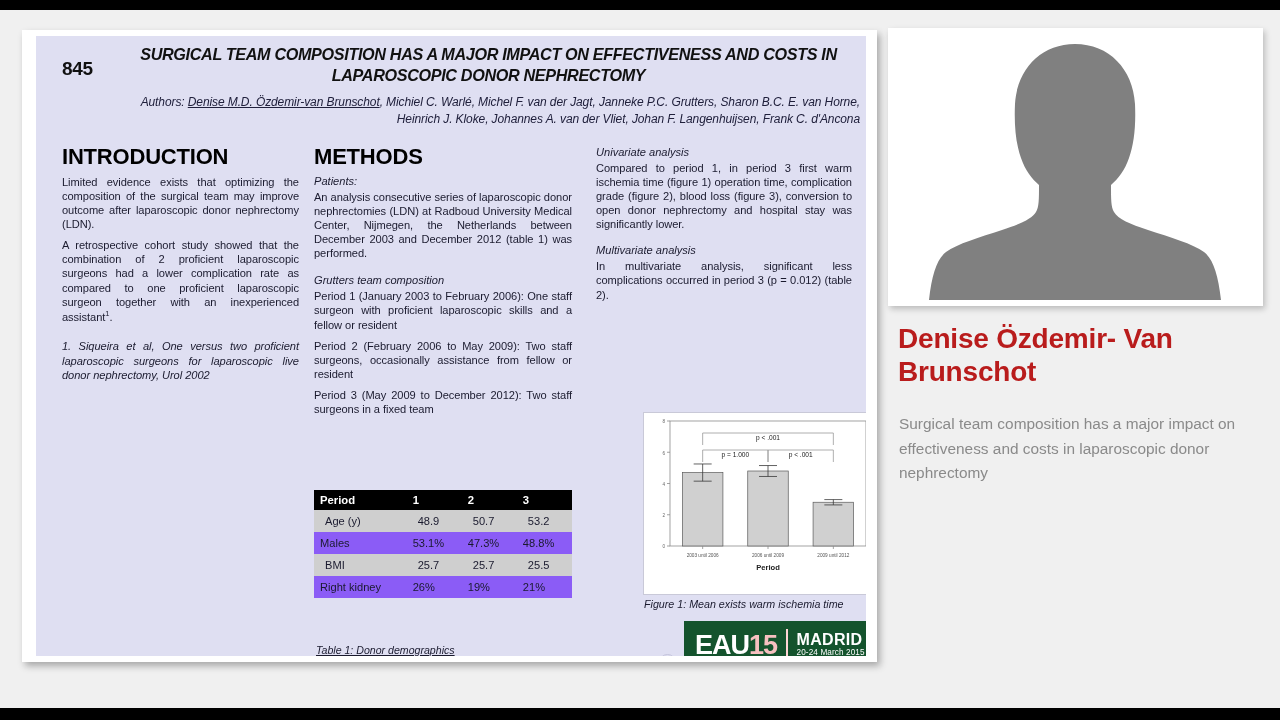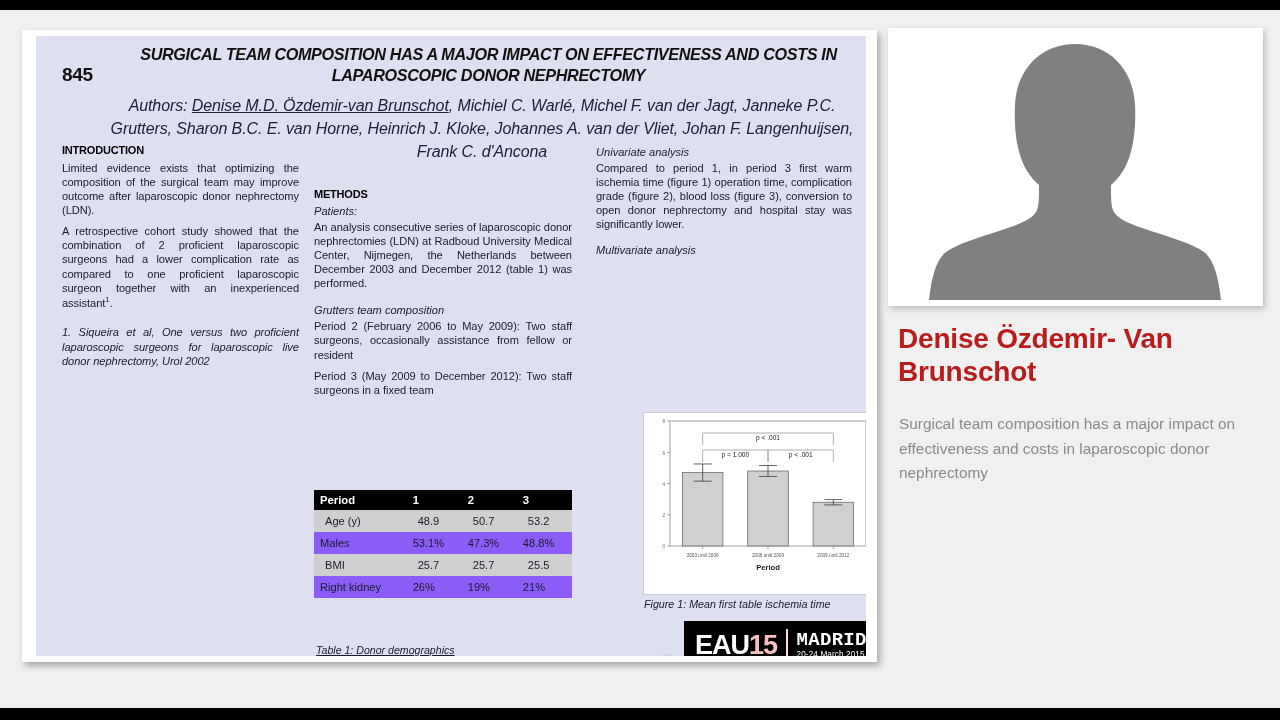--- a/index.html
+++ b/index.html
@@ -36,54 +36,53 @@
     left: 14px; top: 6px;
     width: 830px; height: 620px;
     background: #dfdff2;
     overflow: hidden;
   }
 
   #poster-number {
     position: absolute; left: 26px; top: 22px;
     font-size: 19px; font-weight: bold; color: #111;
     letter-spacing: -0.3px;
-    margin-top: 6px;
   }
   #poster-title {
     position: absolute; left: 80px; top: 8px; width: 745px;
     text-align: center;
     font-size: 16.2px; font-weight: bold; font-style: italic;
     color: #111; line-height: 1.28;
     letter-spacing: -0.35px;
   }
   #poster-authors {
     position: absolute; left: 68px; top: 58px; width: 756px;
-    text-align: center;
-    font-size: 16px; font-style: italic;
+    text-align: right;
+    font-size: 12px; font-style: italic;
     color: #20203c; line-height: 1.45;
     letter-spacing: -0.1px;
   }
   #poster-authors .u { text-decoration: underline; }
 
   .col { position: absolute; top: 108px; }
   .col h2 {
-    font-size: 11px; font-weight: bold; color: #000;
+    font-size: 22px; font-weight: bold; color: #000;
     margin-bottom: 5px; letter-spacing: -0.2px;
   }
   .body-p {
     font-size: 11.1px; color: #1a1a2e; line-height: 1.27;
     text-align: justify; margin-bottom: 7px;
     letter-spacing: -0.05px;
   }
   .ital { font-style: italic; }
   .sub-h { font-size: 11.1px; font-style: italic; color: #1a1a2e;
            margin-bottom: 3px; margin-top: 2px; }
 
   #col-intro { left: 26px; width: 237px; }
-  #col-methods { left: 278px; width: 258px; margin-top: 44px; }
+  #col-methods { left: 278px; width: 258px; }
   #col-results { left: 560px; width: 256px; }
 
   sup { font-size: 7.5px; vertical-align: super; }
 
   
   #demo-table {
     position: absolute; left: 278px; top: 454px;
     width: 258px;
     border-collapse: collapse;
     font-size: 11.1px; color: #1a1a2e;
@@ -106,34 +105,34 @@
     width: 233px; height: 183px;
     background: #ffffff; border: 1px solid #c9c9d8;
   }
   #fig-caption {
     position: absolute; left: 608px; top: 562px; width: 240px;
     font-size: 10.7px; font-style: italic; color: #1a1a2e; line-height: 1.25;
   }
   #eau-logo {
     position: absolute; left: 648px; top: 585px;
     width: 213px; height: 48px;
-    background: #000000;
+    background: #14532d;
     display: flex; align-items: center;
   }
   #eau-logo .eau-main {
     color: #fff; font-weight: bold; font-size: 27px;
     letter-spacing: -1px; padding-left: 11px;
     font-family: "Liberation Sans", sans-serif;
   }
   #eau-logo .eau-15 { color: #f7c0c0; }
   #eau-logo .eau-div {
     width: 1.5px; height: 33px; background: #ffd4d4; margin: 0 9px;
   }
   #eau-logo .eau-right { color: #fff; line-height: 1.05; }
-  #eau-logo .eau-city { font-size: 19px; font-weight: bold; letter-spacing: 0.3px; font-family: Liberation Mono, monospace;}
+  #eau-logo .eau-city { font-size: 16px; font-weight: bold; letter-spacing: 0.3px;}
   #eau-logo .eau-date { font-size: 8.2px; letter-spacing: 0.1px; }
 
   #poster-watermark {
     position: absolute; left: 623px; top: 618px;
     width: 17px; height: 17px; border-radius: 50%;
     border: 1.4px solid #c3c3da; color: #c3c3da;
     font-size: 9px; text-align: center; line-height: 15px;
   }
 
   
@@ -178,28 +177,30 @@
         <p class="body-p">Limited evidence exists that optimizing the composition of the surgical team may improve outcome after laparoscopic donor nephrectomy (LDN).</p>
         <p class="body-p"><span>A retrospective cohort study showed that the combination of 2 proficient laparoscopic surgeons had a lower complication rate as compared to one proficient laparoscopic surgeon together with an inexperienced assistant</span><sup>1</sup><span>.</span></p>
         <p class="body-p ital" style="margin-top:16px">1. Siqueira  et al, One versus two proficient laparoscopic surgeons for laparoscopic live donor nephrectomy, Urol 2002</p>
       </div>
 
       <div class="col" id="col-methods">
         <h2>METHODS</h2>
         <div class="sub-h">Patients:</div>
         <p class="body-p">An analysis consecutive series of laparoscopic donor nephrectomies (LDN) at Radboud University Medical Center, Nijmegen, the Netherlands between December 2003 and December 2012 (table 1) was performed.</p>
         <div class="sub-h" style="margin-top:14px">Grutters team composition</div>
+        <p class="body-p">Period 1 (January 2003 to February 2006): One staff surgeon with proficient laparoscopic skills and a fellow or resident</p>
         <p class="body-p">Period 2 (February 2006 to May 2009): Two staff surgeons, occasionally assistance from fellow or resident</p>
         <p class="body-p">Period 3 (May 2009 to December 2012): Two staff surgeons in a fixed team</p>
       </div>
 
       <div class="col" id="col-results">
         <div class="sub-h">Univariate analysis</div>
         <p class="body-p">Compared to period 1, in period 3 first warm ischemia time (figure 1) operation time, complication grade (figure 2), blood loss (figure 3), conversion to open donor nephrectomy and hospital stay was significantly lower.</p>
         <div class="sub-h" style="margin-top:13px">Multivariate analysis</div>
+        <p class="body-p">In multivariate analysis, significant less complications occurred in period 3 (p = 0.012) (table 2).</p>
       </div>
 
       <table id="demo-table">
         <thead>
             <tr>
           <th>Period</th>
           <th>1</th>
           <th>2</th>
           <th>3</th>
         </tr>
@@ -267,21 +268,21 @@
             <text x="189.33333333333331" y="144" text-anchor="middle" font-size="4.7" font-family="&quot;Liberation Sans&quot;, sans-serif" fill="#555">2009 until 2012</text>
             <text x="124" y="157" text-anchor="middle" font-size="7.6" font-weight="bold" font-family="&quot;Liberation Sans&quot;, sans-serif" fill="#222">Period</text>
             <path d="M58.666666666666664 32 L58.666666666666664 20 L189.33333333333331 20 L189.33333333333331 32" fill="none" stroke="#9a9a9a" stroke-width="0.8"></path>
             <text x="123.99999999999999" y="26.5" text-anchor="middle" font-size="6.6" font-family="&quot;Liberation Sans&quot;, sans-serif" fill="#1a1a1a">p &lt; .001</text>
             <path d="M58.666666666666664 49 L58.666666666666664 37 L124 37 L124 49" fill="none" stroke="#9a9a9a" stroke-width="0.8"></path>
             <text x="91.33333333333333" y="43.5" text-anchor="middle" font-size="6.6" font-family="&quot;Liberation Sans&quot;, sans-serif" fill="#1a1a1a">p = 1.000</text>
             <path d="M124 49 L124 37 L189.33333333333331 37 L189.33333333333331 49" fill="none" stroke="#9a9a9a" stroke-width="0.8"></path>
             <text x="156.66666666666666" y="43.5" text-anchor="middle" font-size="6.6" font-family="&quot;Liberation Sans&quot;, sans-serif" fill="#1a1a1a">p &lt; .001</text>
           </svg>
       </div>
-      <div id="fig-caption">Figure 1: Mean  first table ischemia time</div>
+      <div id="fig-caption">Figure 1: Mean  exists warm ischemia time</div>
 
       <div id="eau-logo">
         <div class="eau-main"><span>EAU</span><span class="eau-15">15</span></div>
         <div class="eau-div"></div>
         <div class="eau-right">
           <div class="eau-city">MADRID</div>
           <div class="eau-date">20-24 March 2015</div>
         </div>
       </div>
 

